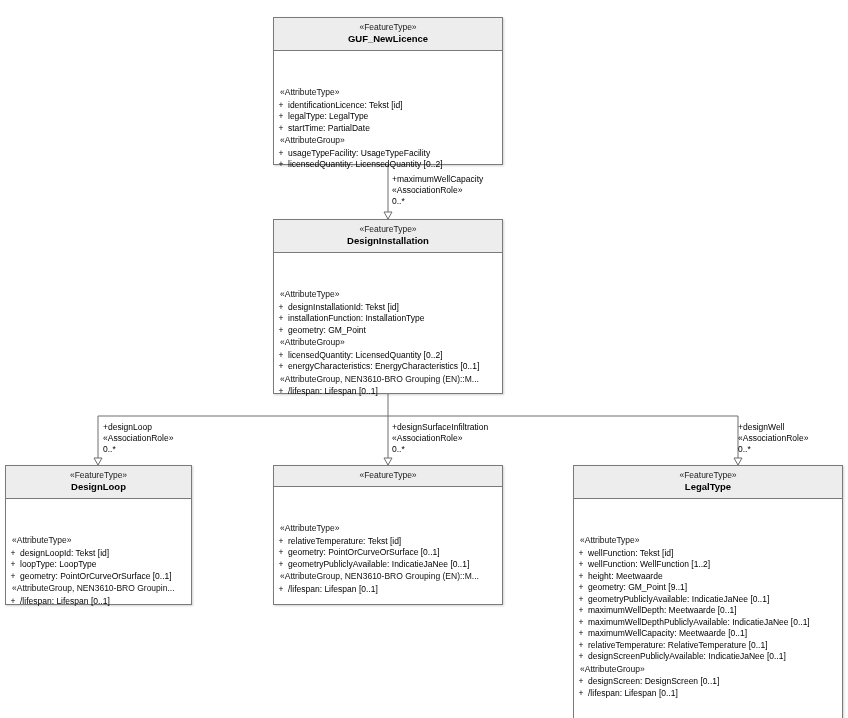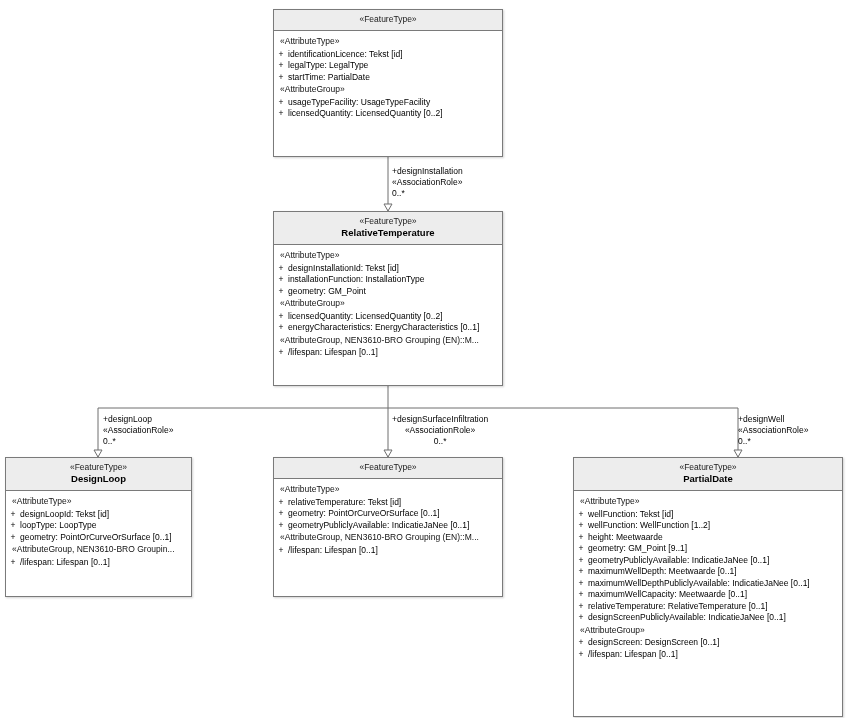--- a/index.html
+++ b/index.html
@@ -11,21 +11,21 @@
     width: 848px;
     height: 718px;
     position: relative;
     font-family: "Liberation Sans", sans-serif;
     font-size: 9px;
     color: #000000;
     overflow: hidden;
   }
   #canvas {
     position: absolute;
-    left: 0; top: 4px;
+    left: 0; top: 12px;
     width: 848px;
     height: 630px;
   }
   svg.connectors {
     position: absolute;
     left: 0; top: 0;
     width: 848px;
     height: 718px;
     pointer-events: none;
   }
@@ -49,20 +49,21 @@
     line-height: 11px;
   }
   .cls-name {
     font-weight: bold;
     font-size: 9.5px;
     line-height: 12px;
     color: #000000;
   }
   .uml-body {
     padding: 4px 0 5px 0;
+    margin-top: 31px;
   }
   .group-label {
     font-size: 8.5px;
     padding: 1px 0 1px 6px;
     line-height: 11.5px;
     color: #111111;
     white-space: nowrap;
     overflow: hidden;
   }
   .attr-row {
@@ -112,20 +113,21 @@
     <line x1="388" y1="404" x2="388" y2="453" stroke="#6e6e6e" stroke-width="1"></line>
     <line x1="738" y1="404" x2="738" y2="453" stroke="#6e6e6e" stroke-width="1"></line>
     <polygon points="98,453 94,446 102,446" fill="#ffffff" stroke="#6e6e6e" stroke-width="1"></polygon>
     <polygon points="388,453 384,446 392,446" fill="#ffffff" stroke="#6e6e6e" stroke-width="1"></polygon>
     <polygon points="738,453 734,446 742,446" fill="#ffffff" stroke="#6e6e6e" stroke-width="1"></polygon>
   </svg>
 
   <div class="uml-class" style="left:273px; top:5px; width:230px; height:148px;">
     <div class="uml-header">
       <div class="stereo">«FeatureType»</div>
+      <div class="cls-name">GUF_NewLicence</div>
     </div>
     <div class="uml-body">
       <div class="group-label">«AttributeType»</div>
       <div class="attr-row">
         <span class="attr-vis">+</span>
         <span class="attr-text">identificationLicence: Tekst [id]</span>
       </div>
       <div class="attr-row">
         <span class="attr-vis">+</span>
         <span class="attr-text">legalType: LegalType</span>
@@ -142,21 +144,21 @@
       <div class="attr-row">
         <span class="attr-vis">+</span>
         <span class="attr-text">licensedQuantity: LicensedQuantity [0..2]</span>
       </div>
     </div>
   </div>
 
   <div class="uml-class" style="left:273px; top:207px; width:230px; height:175px;">
     <div class="uml-header">
       <div class="stereo">«FeatureType»</div>
-      <div class="cls-name">RelativeTemperature</div>
+      <div class="cls-name">DesignInstallation</div>
     </div>
     <div class="uml-body">
       <div class="group-label">«AttributeType»</div>
       <div class="attr-row">
         <span class="attr-vis">+</span>
         <span class="attr-text">designInstallationId: Tekst [id]</span>
       </div>
       <div class="attr-row">
         <span class="attr-vis">+</span>
         <span class="attr-text">installationFunction: InstallationType</span>
@@ -231,21 +233,21 @@
       <div class="attr-row">
         <span class="attr-vis">+</span>
         <span class="attr-text italic">/lifespan: Lifespan [0..1]</span>
       </div>
     </div>
   </div>
 
   <div class="uml-class" style="left:573px; top:453px; width:270px; height:260px;">
     <div class="uml-header">
       <div class="stereo">«FeatureType»</div>
-      <div class="cls-name">PartialDate</div>
+      <div class="cls-name">LegalType</div>
     </div>
     <div class="uml-body">
       <div class="group-label">«AttributeType»</div>
       <div class="attr-row">
         <span class="attr-vis">+</span>
         <span class="attr-text">wellFunction: Tekst [id]</span>
       </div>
       <div class="attr-row">
         <span class="attr-vis">+</span>
         <span class="attr-text">wellFunction: WellFunction [1..2]</span>
@@ -288,32 +290,32 @@
         <span class="attr-text">designScreen: DesignScreen [0..1]</span>
       </div>
       <div class="attr-row">
         <span class="attr-vis">+</span>
         <span class="attr-text italic">/lifespan: Lifespan [0..1]</span>
       </div>
     </div>
   </div>
 
   <div class="edge-label" style="left:392px; top:162px;">
-    <div class="role">+designInstallation</div>
+    <div class="role">+maximumWellCapacity</div>
     <div class="stereo-lbl">«AssociationRole»</div>
     <div class="mult">0..*</div>
   </div>
 
   <div class="edge-label" style="left:103px; top:410px;">
     <div class="role">+designLoop</div>
     <div class="stereo-lbl">«AssociationRole»</div>
     <div class="mult">0..*</div>
   </div>
 
-  <div class="edge-label" style="left:392px; top:410px;text-align:center;">
+  <div class="edge-label" style="left:392px; top:410px;">
     <div class="role">+designSurfaceInfiltration</div>
     <div class="stereo-lbl">«AssociationRole»</div>
     <div class="mult">0..*</div>
   </div>
 
   <div class="edge-label" style="left:710px; top:410px;margin-left:28px;">
     <div class="role">+designWell</div>
     <div class="stereo-lbl">«AssociationRole»</div>
     <div class="mult">0..*</div>
   </div>

